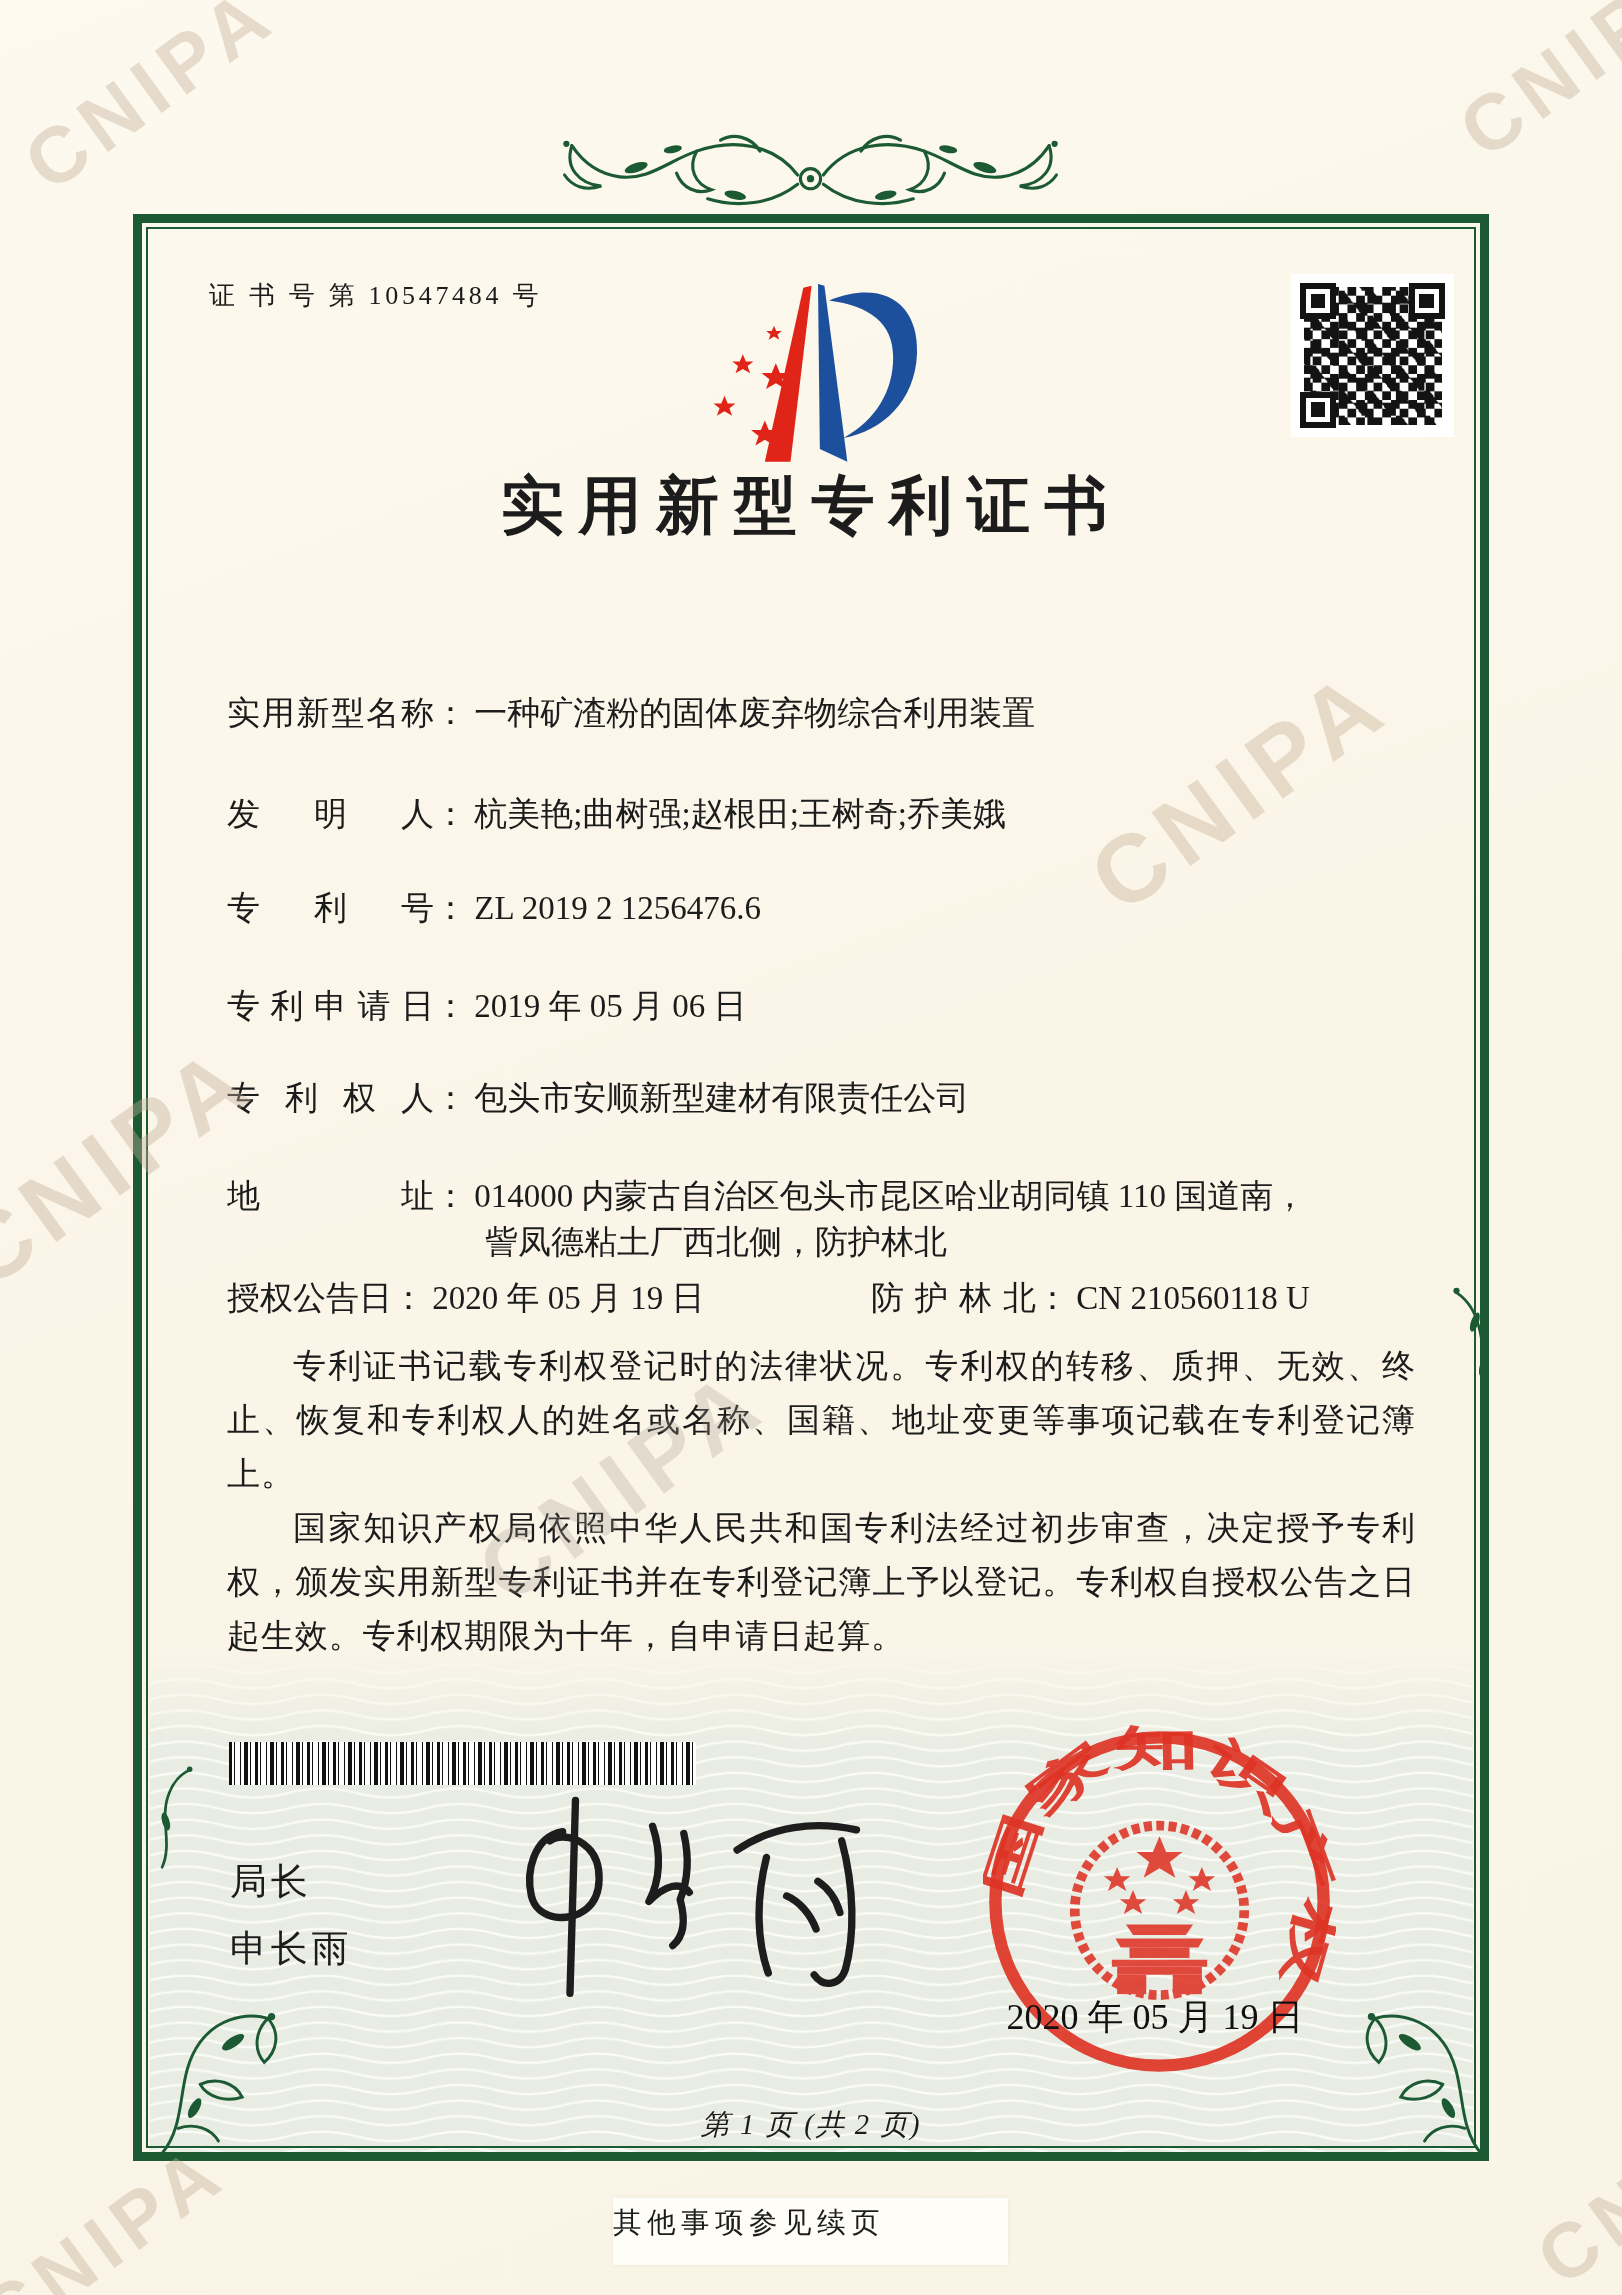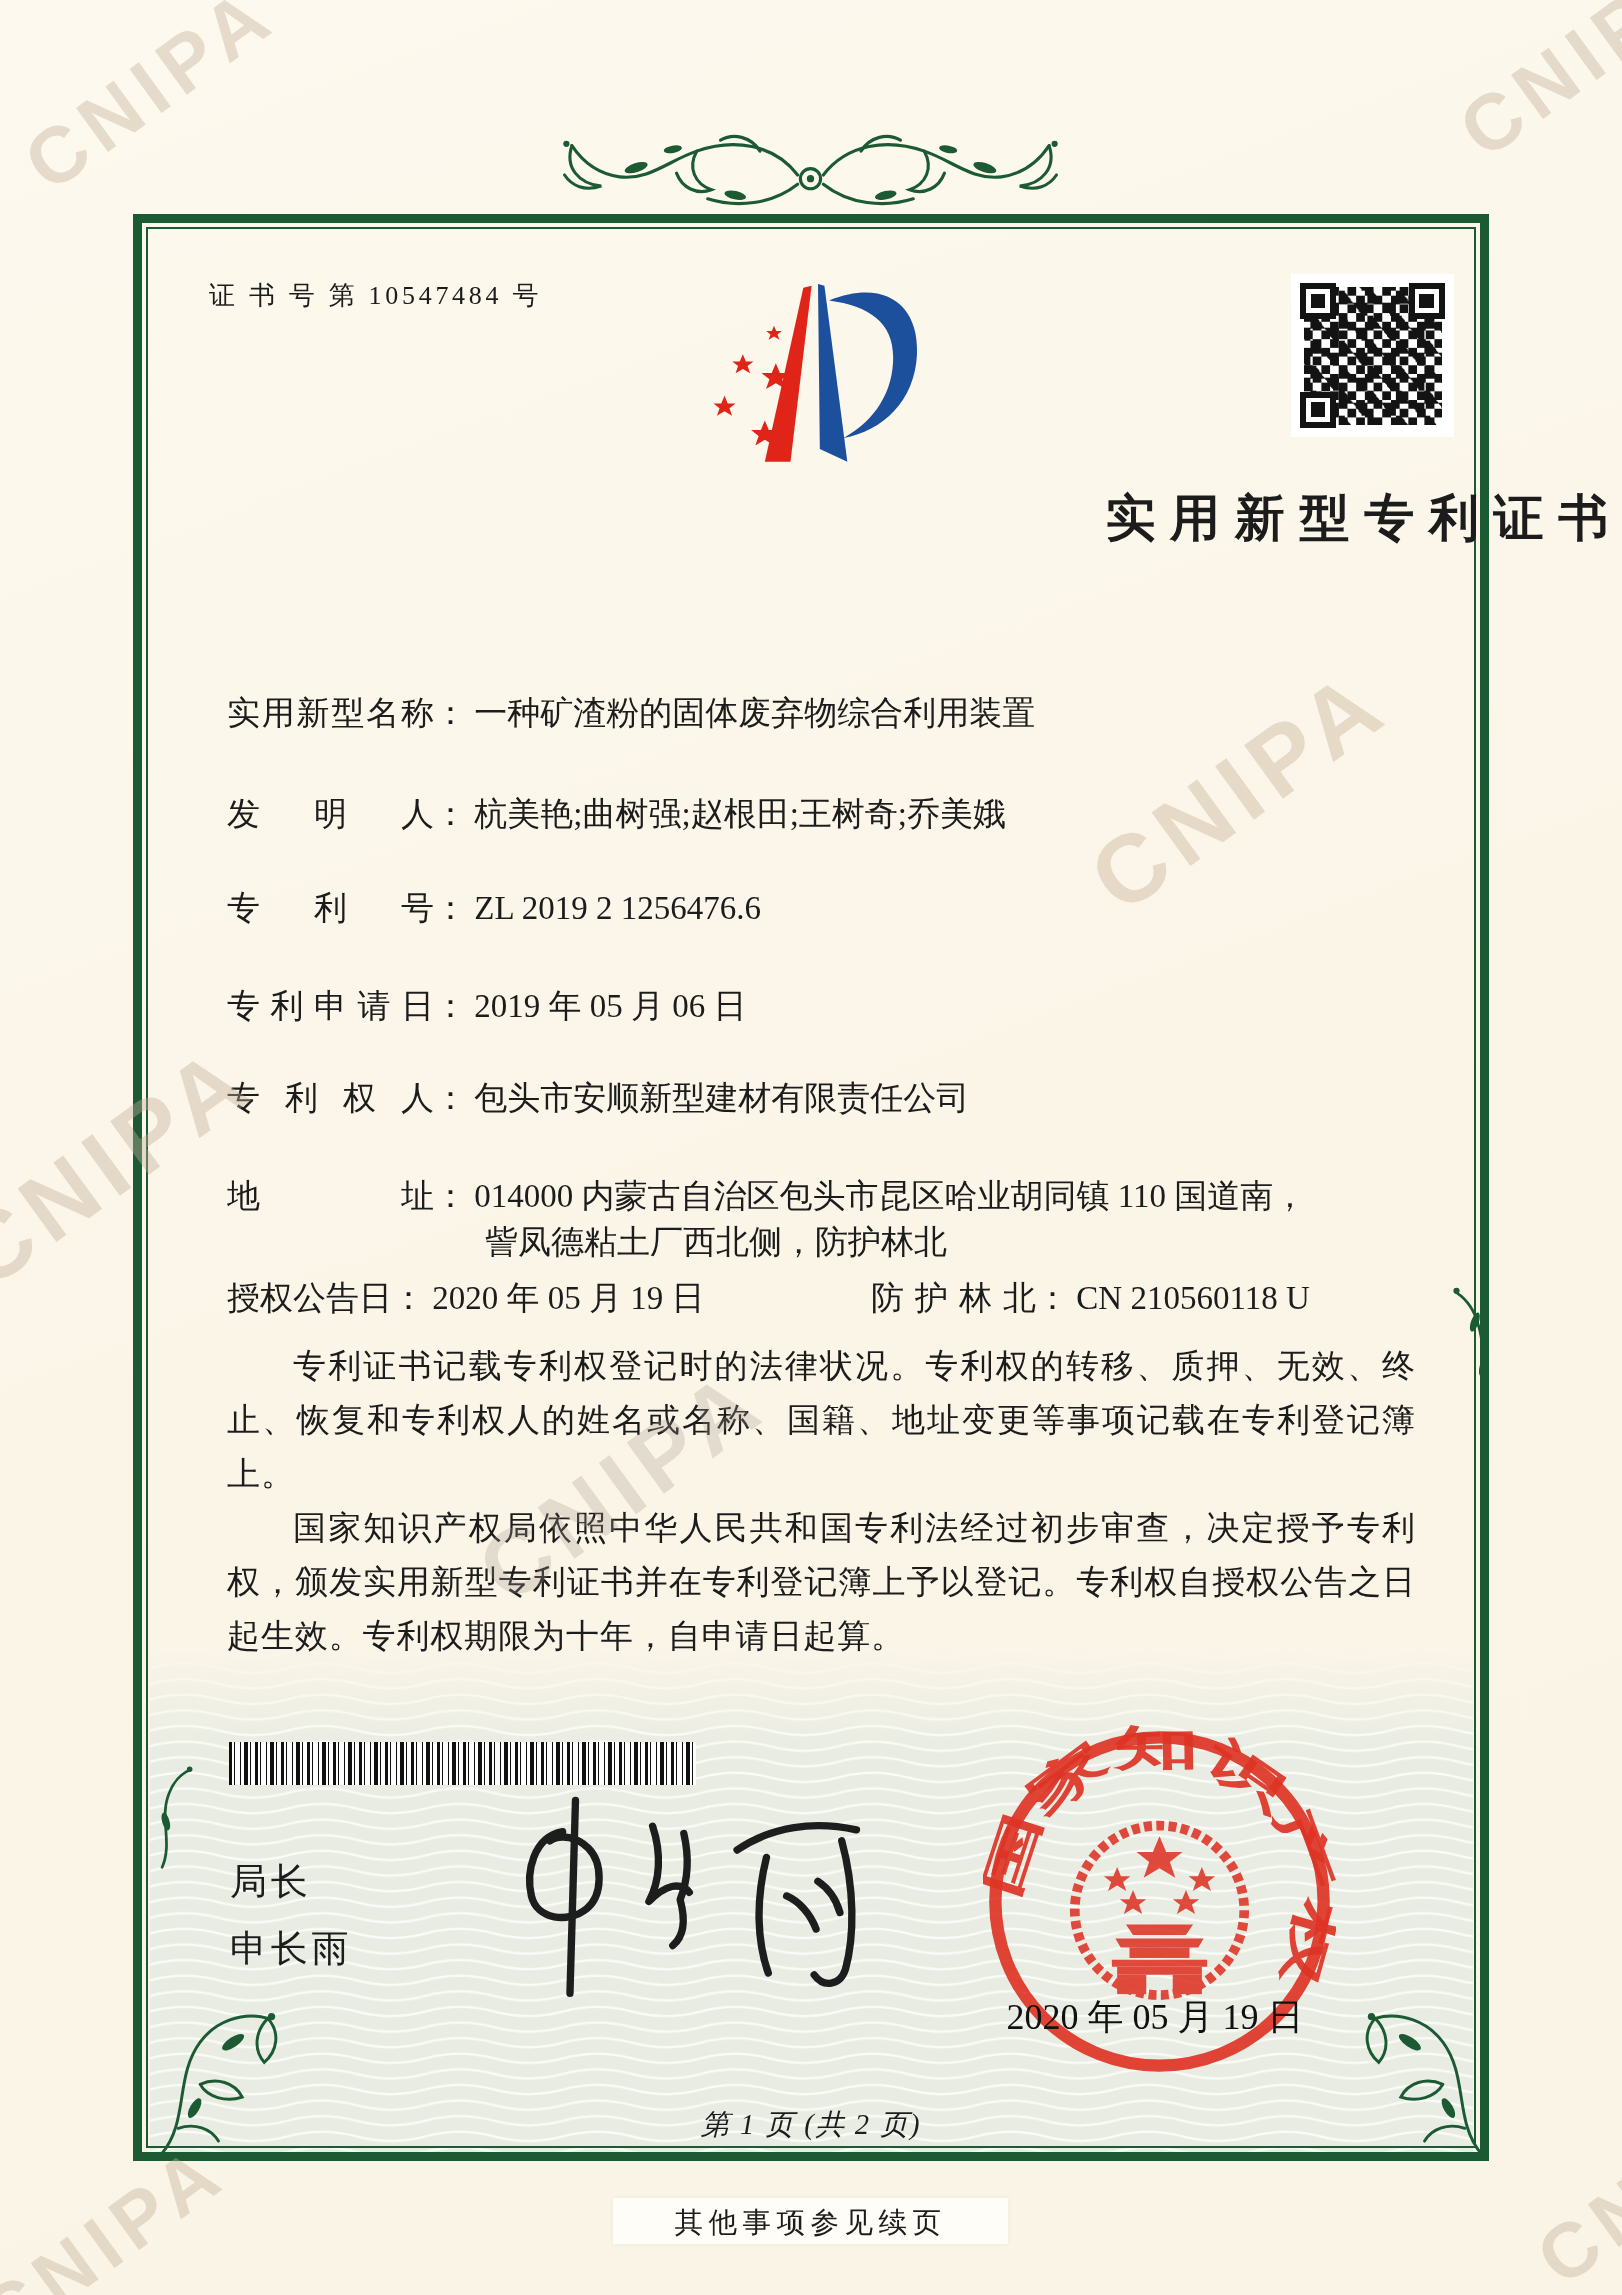--- a/index.html
+++ b/index.html
@@ -52,22 +52,22 @@
     position:absolute;left:13px;top:13px;width:138px;height:138px;
     background:
       repeating-conic-gradient(#131313 0% 25%, transparent 0% 50%) 0 0 / 17.4px 17.4px,
       repeating-conic-gradient(transparent 0% 25%, #131313 0% 40%, transparent 0% 50%) 6.4px 3.7px / 28.5px 25px;
     background-color:#fff;
   }
   .finder{position:absolute;width:24px;height:24px;border:6.4px solid #131313;background:#fff;}
   .finder::after{content:"";position:absolute;left:4.6px;top:4.6px;width:14.7px;height:14.7px;background:#131313;}
   .f-tl{left:9.2px;top:9.2px;} .f-tr{right:9.2px;top:9.2px;} .f-bl{left:9.2px;bottom:9.2px;}
   .title{
-    position:absolute;left:0;top:485px;width:100%;text-align:right;
-    font-size:50px;font-weight:bold;letter-spacing:14.7px;z-index:3;
+    position:absolute;left:0;top:463px;width:100%;text-align:center;
+    font-size:63px;font-weight:bold;letter-spacing:14.7px;z-index:3;
   }
   
   .field{position:absolute;left:227px;font-size:33px;z-index:3;white-space:nowrap;}
   .flabel{display:inline-block;width:207px;text-align:justify;text-align-last:justify;vertical-align:bottom;}
   .fcolon{display:inline-block;}
   .fvalue{display:inline-block;margin-left:7.3px;}
   .row-name{top:691px;} .row-inventor{top:792px;} .row-patno{top:886px;}
   .row-filed{top:984px;} .row-owner{top:1076px;} .row-addr{top:1174px;}
   .addr2{position:absolute;left:485px;top:1220px;font-size:33px;z-index:3;}
   .row-grant{top:1276px;}
@@ -90,22 +90,22 @@
   .sig-title{position:absolute;left:230px;top:1857px;font-size:37px;letter-spacing:3.7px;z-index:4;}
   .sig-name{position:absolute;left:230px;top:1924px;font-size:37px;letter-spacing:3.7px;z-index:4;}
   .signature{position:absolute;left:491px;top:1793px;z-index:4;}
   .seal{position:absolute;left:983px;top:1725px;z-index:4;opacity:0.95;}
   .seal-date{
     position:absolute;left:999px;top:1993px;width:312px;text-align:center;
     font-size:36px;z-index:5;color:#111;white-space:nowrap;
   }
   .pagenum{position:absolute;left:133px;top:2106px;width:1356px;text-align:center;font-size:28.5px;letter-spacing:1.8px;z-index:3;font-style:italic;}
   .contnote{
-    position:absolute;left:613px;top:2198px;width:395px;height:46px;background:#fffdf8;
-    text-align:center;font-size:28.5px;line-height:50px;letter-spacing:5.5px;z-index:3;
+    position:absolute;left:613px;top:2198px;width:395px;height:67px;background:#fffdf8;
+    text-align:left;font-size:28.5px;line-height:50px;letter-spacing:5.5px;z-index:3;
     box-shadow:0 0 5.5px rgba(0,0,0,0.05);
   }
   
   .orn{position:absolute;z-index:3;}
   .orn-top{left:526px;top:127px;}
   .orn-bl{left:147px;top:1974px;}
   .orn-br{left:1322px;top:1974px;transform:scaleX(-1);}
   .orn-r{left:1449px;top:1278px;}
   .orn-l{left:140px;top:1761px;transform:scaleX(-1);}
 </style>

